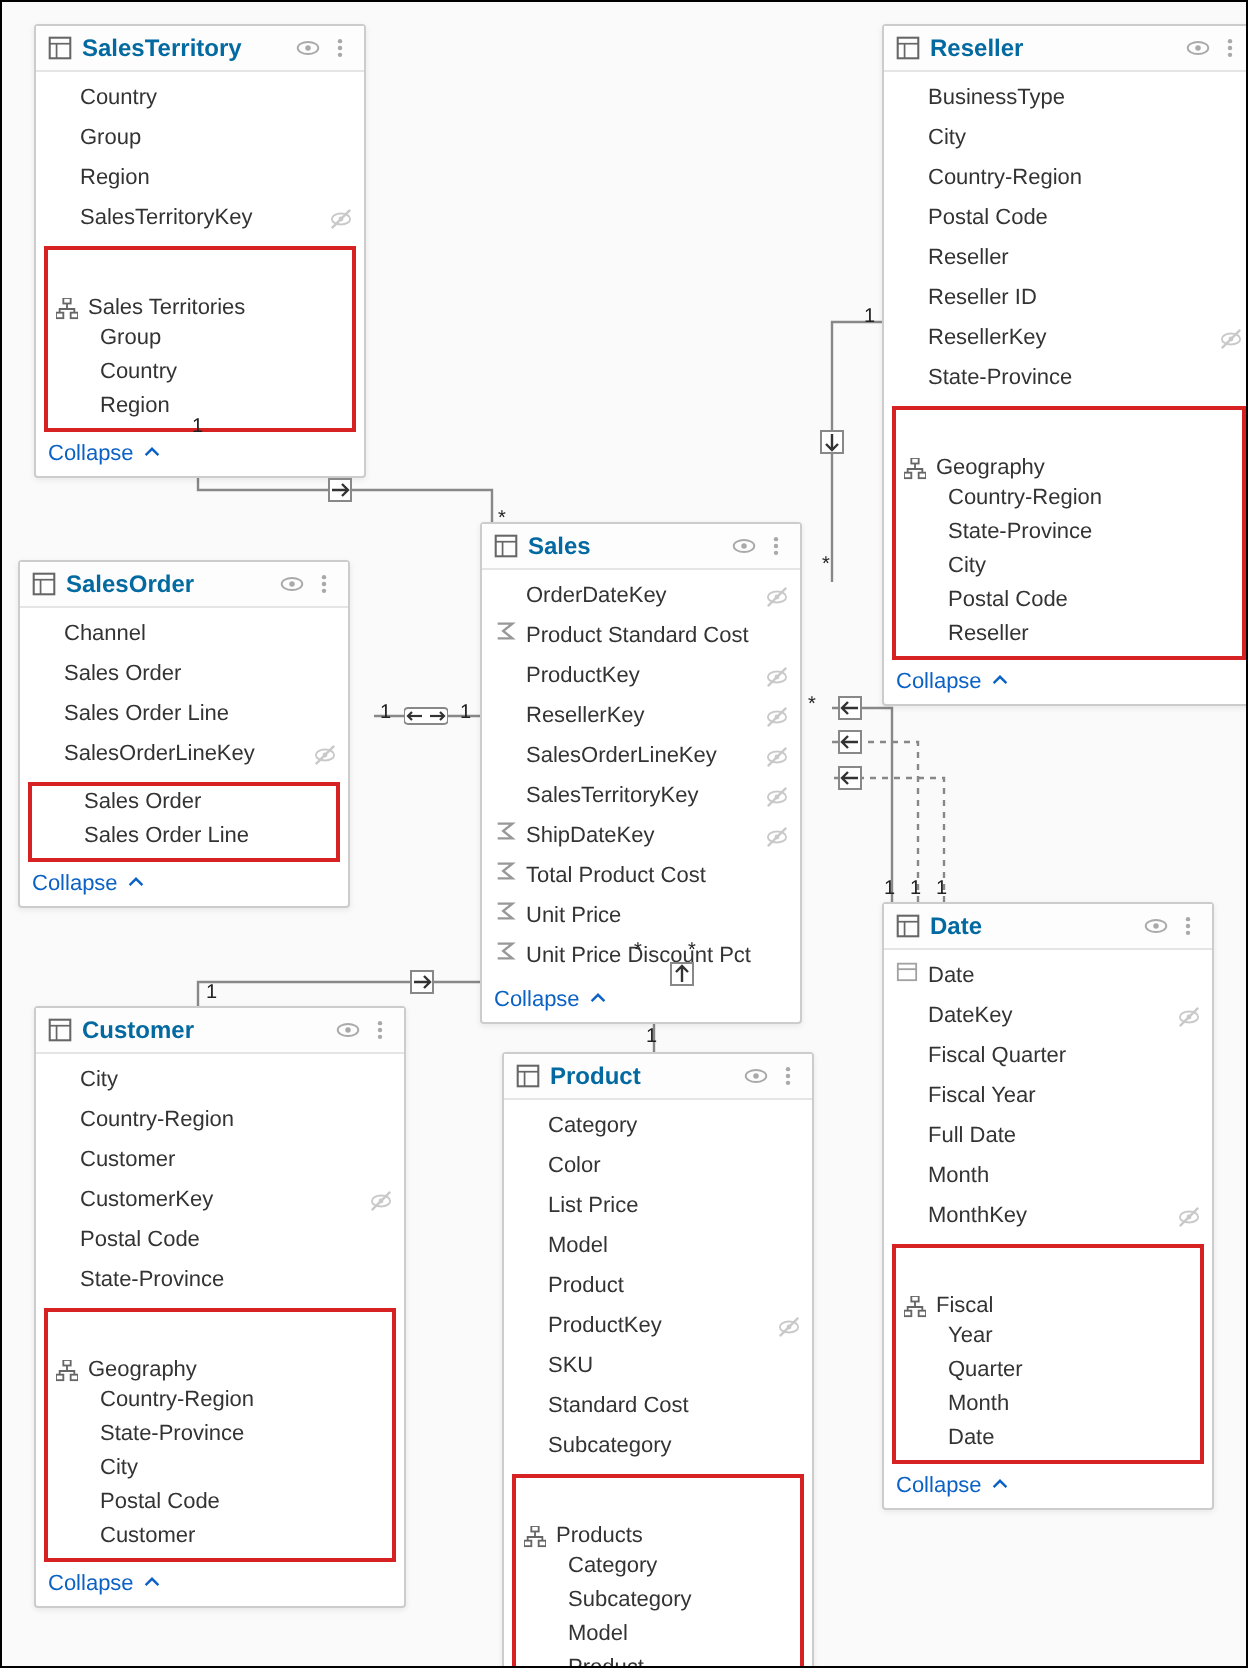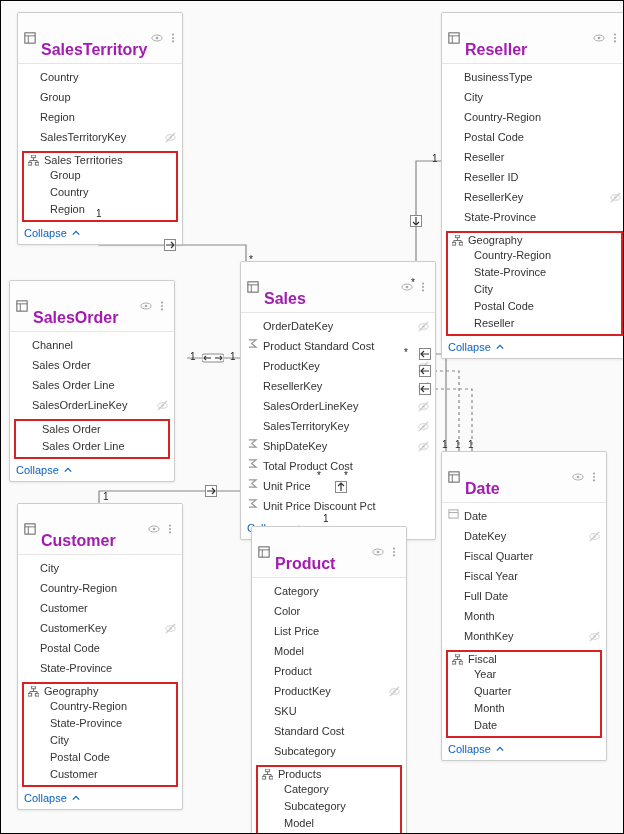--- a/index.html
+++ b/index.html
@@ -28,24 +28,23 @@
     padding: 4px 6px;
     border-bottom: 1px solid #e5e5e5;
     background: #fdfdfd;
   }
   .card-header .tbl-icon {
     width: 12px; height: 12px; margin-right: 5px;
     flex: none;
   }
   .card-header .title {
     flex: 1;
-    font-size: 16px;
+    font-size: 12px;
     font-weight: 600;
-    color: #a21caf;
-    margin-top: 24px;
+    color: #0369a1;
   }
   .card-header .eye-icon, .card-header .kebab-icon {
     width: 12px; height: 12px;
     margin-left: 4px;
     opacity: 0.55;
     flex: none;
   }
   .field-list { padding: 3px 0; }
   .field-row {
     display: flex;
@@ -75,20 +74,21 @@
   .hierarchy-block.highlighted {
     border: 2px solid #d62222;
   }
   .hierarchy-head {
     display: flex;
     align-items: center;
     padding: 1px 4px 1px 4px;
     font-size: 11px;
     color: #333;
     position: relative;
+    margin-top: 22px;
   }
   .hierarchy-head .hier-icon {
     width: 11px; height: 11px; margin-right: 5px; flex:none;
   }
   .hierarchy-level {
     padding: 1px 4px 1px 26px;
     font-size: 11px;
     color: #333;
     line-height: 15px;
   }
@@ -368,21 +368,21 @@
       </div>
     </div>
     <div class="hierarchy-block highlighted">
       <div class="hierarchy-level">Sales Order</div>
       <div class="hierarchy-level">Sales Order Line</div>
     </div>
     <div class="collapse-link"><span>Collapse</span> <svg class="chev" viewBox="0 0 10 8">
         <use href="#i-chev-up"></use>
       </svg></div>
   </div>
-<div class="table-card" style="left:239px;top:260px;width:196px">
+<div class="table-card" style="left:239px;top:260px;width:161px">
     <div class="card-header">
     <svg class="tbl-icon" viewBox="0 0 14 14">
         <use href="#i-table"></use>
       </svg>
     <span class="title">Sales</span>
     <svg class="eye-icon" viewBox="0 0 14 14">
         <use href="#i-eye"></use>
       </svg>
     <svg class="kebab-icon" viewBox="0 0 14 14">
         <use href="#i-kebab"></use>
@@ -450,21 +450,21 @@
         <svg class="field-icon" viewBox="0 0 12 12">
           <use href="#i-sigma"></use>
         </svg>
         <span class="field-label">Unit Price Discount Pct</span>
       </div>
     </div>
     <div class="collapse-link"><span>Collapse</span> <svg class="chev" viewBox="0 0 10 8">
         <use href="#i-chev-up"></use>
       </svg></div>
   </div>
-<div class="table-card" style="left:16px;top:502px;width:166px">
+<div class="table-card" style="left:16px;top:502px;width:186px">
     <div class="card-header">
     <svg class="tbl-icon" viewBox="0 0 14 14">
         <use href="#i-table"></use>
       </svg>
     <span class="title">Customer</span>
     <svg class="eye-icon" viewBox="0 0 14 14">
         <use href="#i-eye"></use>
       </svg>
     <svg class="kebab-icon" viewBox="0 0 14 14">
         <use href="#i-kebab"></use>

